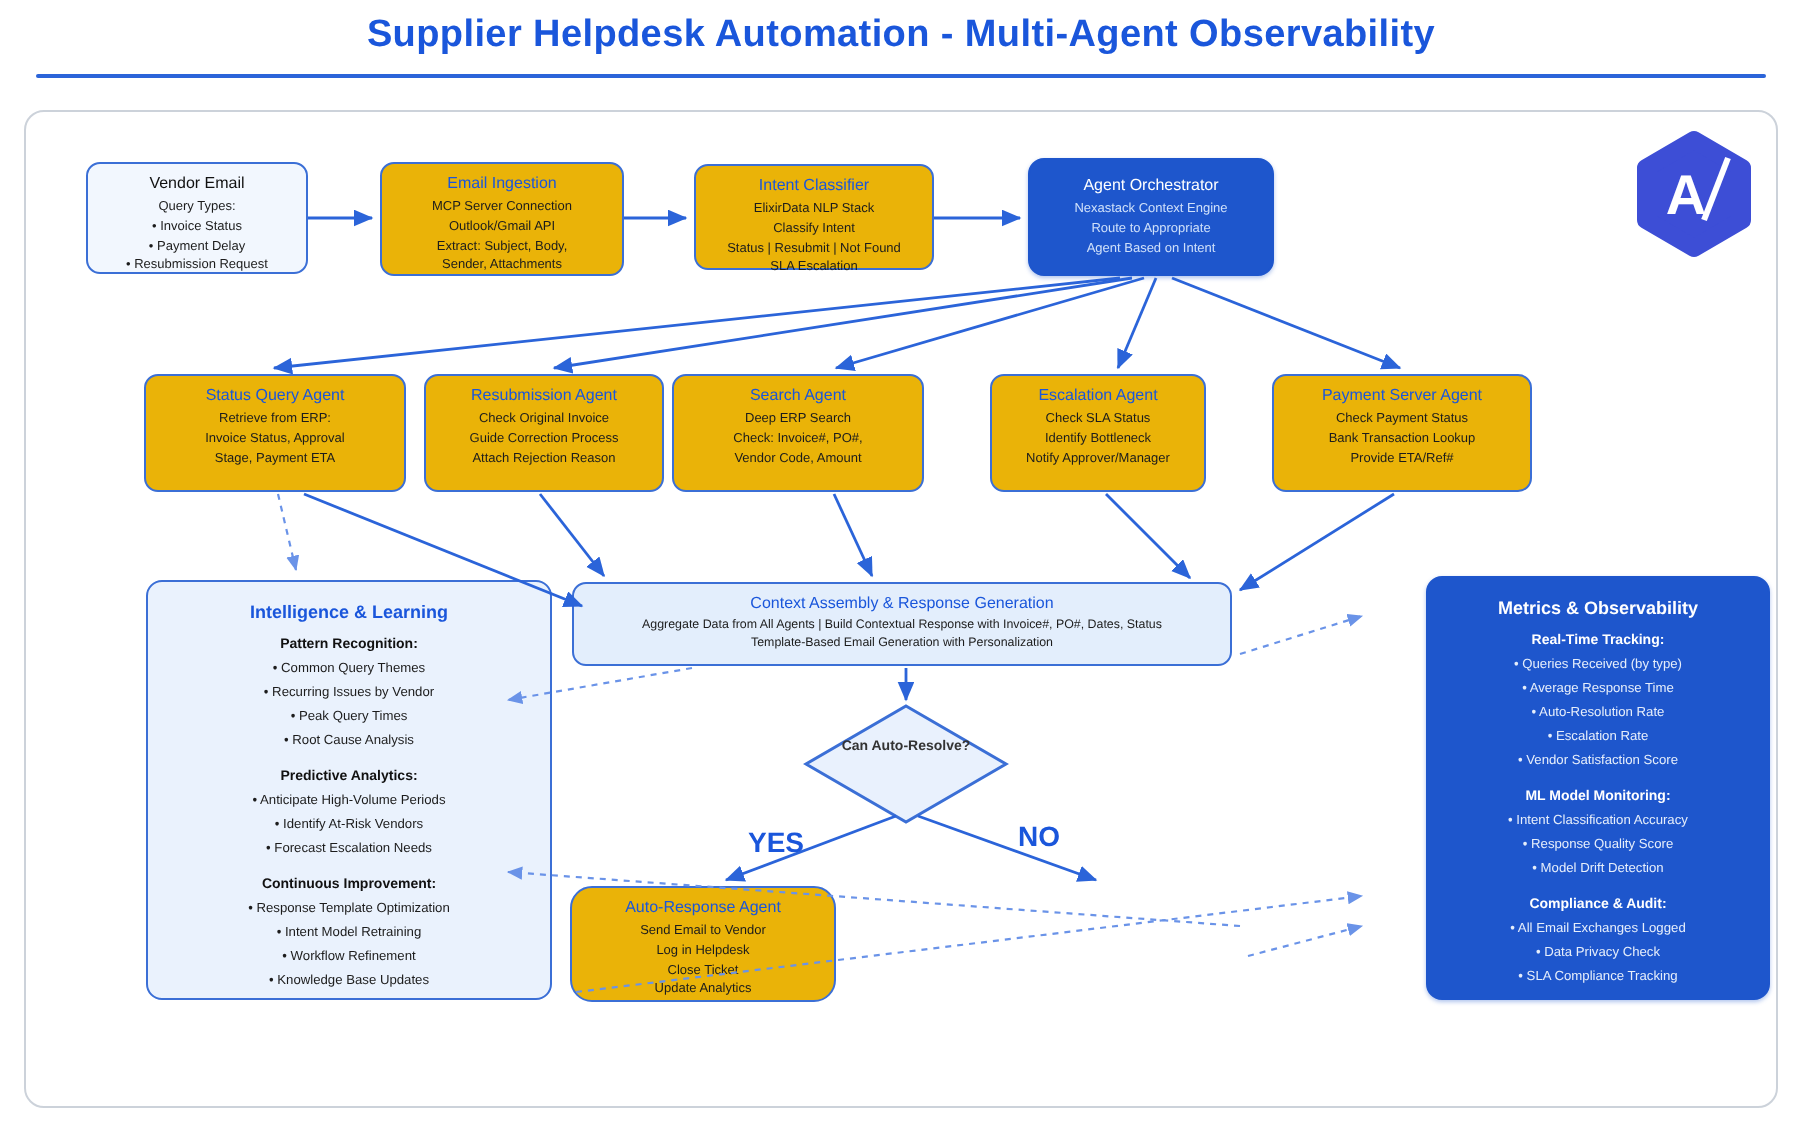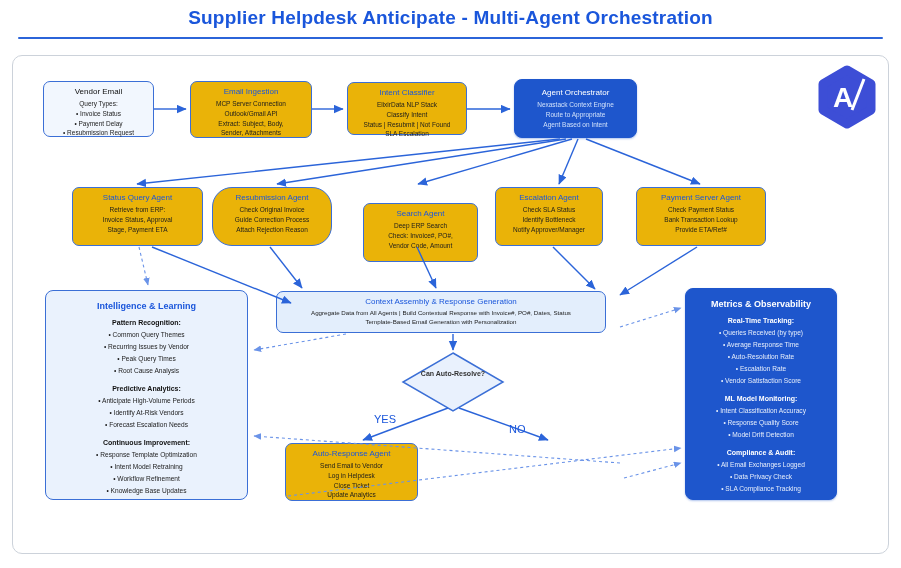--- a/index.html
+++ b/index.html
@@ -29,45 +29,45 @@
   .node.white-fill{background:#f2f7fe;}
   .node.ctx-fill{background:#e3eefc;}
   .node.dark{
     background:#1e56cc;border-color:#1e56cc;border-radius:8px;color:#ffffff;
     box-shadow:0 1px 2px rgba(30,86,204,.35);
   }
   .node.dark .node-title{color:#ffffff;}
   .node.dark .node-body{color:#cfe0fa;}
   .panel{
     position:absolute;z-index:3;border:1.5px solid #3b6fd6;border-radius:8px;
-    background:#eaf2fd;box-sizing:border-box;padding:10px 4px 4px;text-align:center;color:#1c1c1c;
+    background:#eaf2fd;box-sizing:border-box;padding:10px 4px 4px;text-align:center;color:#1c1c1c;margin-left:28px;
   }
   .panel-title{font-size:9px;font-weight:700;color:#1a56db;margin-bottom:2px;}
   .panel-heading{font-size:7px;font-weight:700;margin:8px 0 3px;color:#111111;}
   .panel-items{font-size:6.6px;line-height:12px;}
   .panel.dark{background:#1e56cc;border-color:#1e56cc;color:#ffffff;box-shadow:0 1px 2px rgba(30,86,204,.35);}
   .panel.dark .panel-title{color:#ffffff;}
   .panel.dark .panel-heading{color:#ffffff;}
   .panel.dark .panel-items{color:#e6eefb;}
   #decision-label{
     position:absolute;z-index:6;left:420px;top:369px;width:66px;text-align:center;
     font-size:7px;font-weight:700;color:#333;line-height:1.5;pointer-events:none;
   }
   .branch-label{
-    position:absolute;z-index:6;font-size:11px;font-weight:400;color:#1a56db;
+    position:absolute;z-index:6;font-size:14px;font-weight:700;color:#1a56db;
   }
   #yes-label{left:374px;top:413px;}
-  #no-label{left:509px;top:423px;}
+  #no-label{left:509px;top:410px;}
 </style>
 </head>
 <body>
 
 <div id="stage">
 
-  <div id="main-title">Supplier Helpdesk Anticipate - Multi-Agent Orchestration</div>
+  <div id="main-title">Supplier Helpdesk Automation - Multi-Agent Observability</div>
   <div id="title-underline"></div>
   <div id="canvas"></div>
 
   <div class="node white-fill" style="left:43px;top:81px;width:111px;height:56px;">
     <div class="node-title black">Vendor Email</div>
     <div class="node-body">
         <div>Query Types:</div>
         <div>• Invoice Status</div>
         <div>• Payment Delay</div>
         <div>• Resubmission Request</div>
@@ -105,30 +105,30 @@
 
   <div class="node" style="left:72px;top:187px;width:131px;height:59px;">
     <div class="node-title">Status Query Agent</div>
     <div class="node-body">
         <div>Retrieve from ERP:</div>
         <div>Invoice Status, Approval</div>
         <div>Stage, Payment ETA</div>
       </div>
   </div>
 
-  <div class="node" style="left:212px;top:187px;width:120px;height:59px;border-radius:20px;">
+  <div class="node" style="left:212px;top:187px;width:120px;height:59px;">
     <div class="node-title">Resubmission Agent</div>
     <div class="node-body">
         <div>Check Original Invoice</div>
         <div>Guide Correction Process</div>
         <div>Attach Rejection Reason</div>
       </div>
   </div>
 
-  <div class="node" style="left:363px;top:187px;width:115px;height:59px;margin-top:16px;">
+  <div class="node" style="left:336px;top:187px;width:126px;height:59px;">
     <div class="node-title">Search Agent</div>
     <div class="node-body">
         <div>Deep ERP Search</div>
         <div>Check: Invoice#, PO#,</div>
         <div>Vendor Code, Amount</div>
       </div>
   </div>
 
   <div class="node" style="left:495px;top:187px;width:108px;height:59px;">
     <div class="node-title">Escalation Agent</div>
@@ -141,29 +141,29 @@
 
   <div class="node" style="left:636px;top:187px;width:130px;height:59px;">
     <div class="node-title">Payment Server Agent</div>
     <div class="node-body">
         <div>Check Payment Status</div>
         <div>Bank Transaction Lookup</div>
         <div>Provide ETA/Ref#</div>
       </div>
   </div>
 
-  <div class="node ctx-fill" style="left:276px;top:291px;width:330px;height:42px;">
+  <div class="node ctx-fill" style="left:286px;top:291px;width:330px;height:42px;">
     <div class="node-title">Context Assembly &amp; Response Generation</div>
     <div class="node-body" style="font-size:6.2px;line-height:1.45;">
         <div>Aggregate Data from All Agents | Build Contextual Response with Invoice#, PO#, Dates, Status</div>
         <div>Template-Based Email Generation with Personalization</div>
       </div>
   </div>
 
-  <div class="node" style="left:285px;top:443px;width:133px;height:58px;">
+  <div class="node" style="left:285px;top:443px;width:133px;height:58px;border-radius:11px;">
     <div class="node-title">Auto-Response Agent</div>
     <div class="node-body">
         <div>Send Email to Vendor</div>
         <div>Log in Helpdesk</div>
         <div>Close Ticket</div>
         <div>Update Analytics</div>
       </div>
   </div>
 
 
@@ -184,21 +184,21 @@
       </div>
     <div class="panel-heading">Continuous Improvement:</div>
     <div class="panel-items">
         <div>• Response Template Optimization</div>
         <div>• Intent Model Retraining</div>
         <div>• Workflow Refinement</div>
         <div>• Knowledge Base Updates</div>
       </div>
   </div>
 
-  <div class="panel dark" style="left:685px;top:288px;width:152px;height:212px;">
+  <div class="panel dark" style="left:685px;top:288px;width:172px;height:212px;">
     <div class="panel-title">Metrics &amp; Observability</div>
     <div class="panel-heading">Real-Time Tracking:</div>
     <div class="panel-items">
         <div>• Queries Received (by type)</div>
         <div>• Average Response Time</div>
         <div>• Auto-Resolution Rate</div>
         <div>• Escalation Rate</div>
         <div>• Vendor Satisfaction Score</div>
       </div>
     <div class="panel-heading">ML Model Monitoring:</div>

